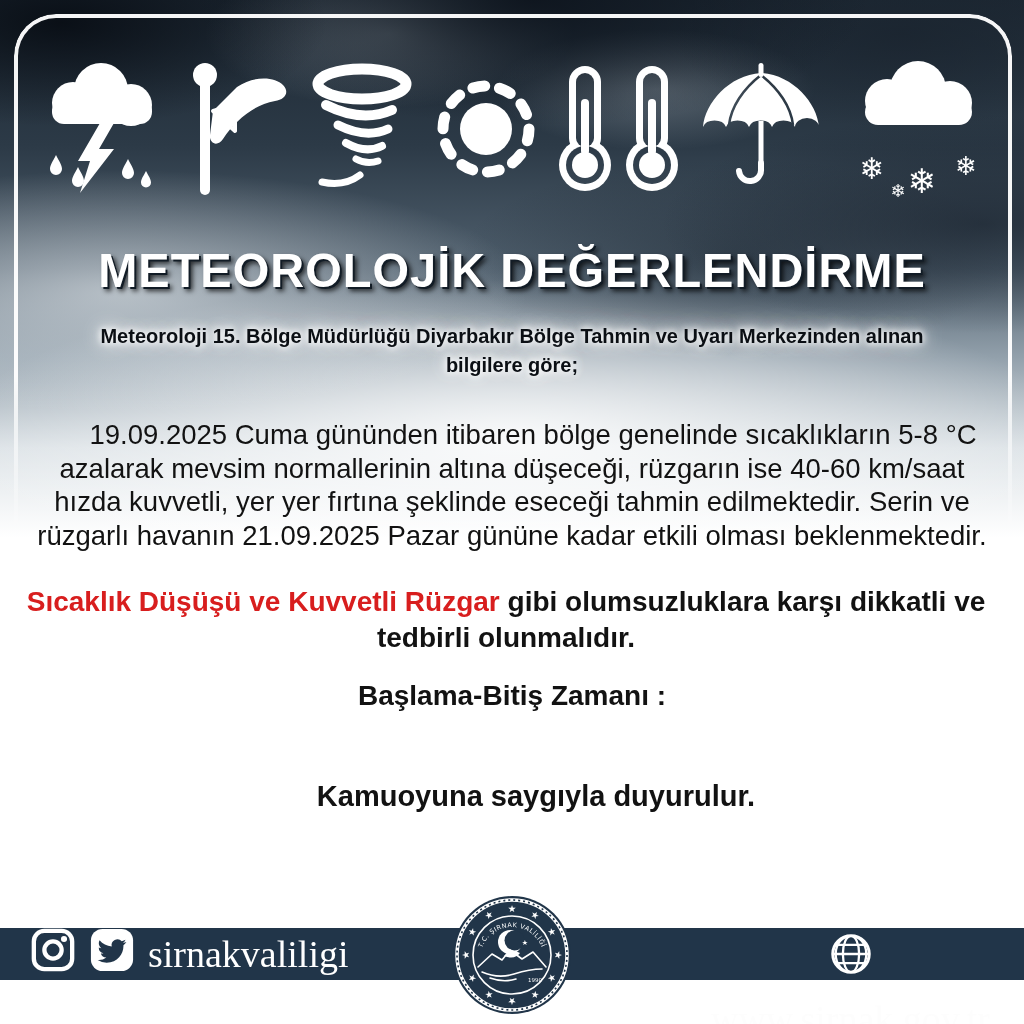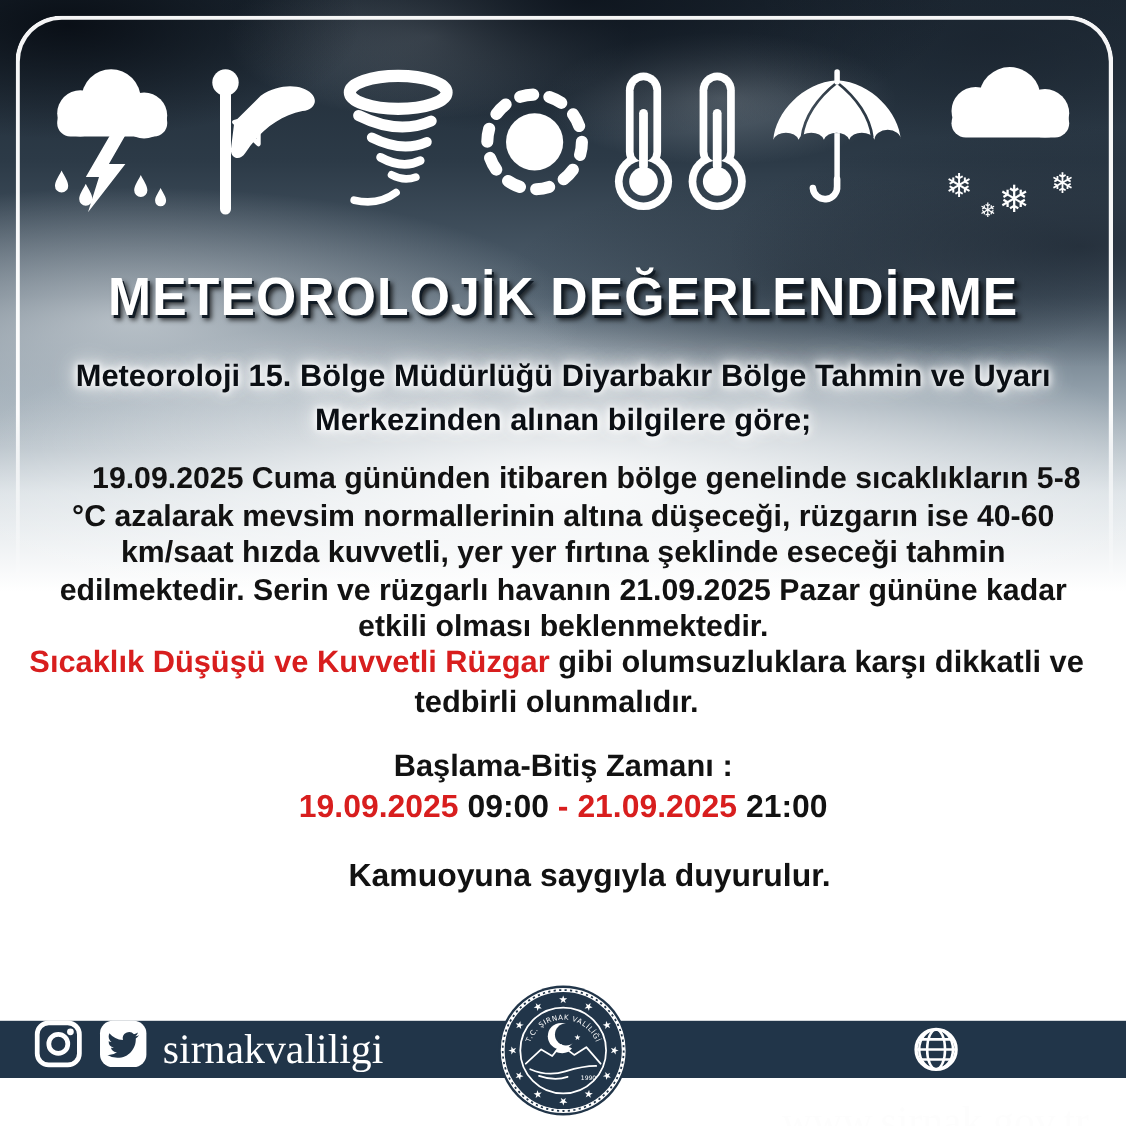--- a/index.html
+++ b/index.html
@@ -36,26 +36,26 @@
   }
   .icons-row svg{display:block;}
   
   .center{position:absolute;left:0;right:0;text-align:center;}
   .title{
     top:242px;color:#fff;font-size:47px;font-weight:700;letter-spacing:1px;
     text-shadow:2px 2px 0 #121c26, 4px 4px 5px rgba(0,0,0,.75);
     transform:scaleY(1.04);
   }
   .subtitle{
-    top:322px;left:60px;right:60px;color:#0b0f14;font-size:28px;font-weight:700;line-height:1.43;
+    top:322px;left:60px;right:60px;color:#0b0f14;font-size:20px;font-weight:700;line-height:1.43;
     text-shadow:0 0 6px #fff,0 0 10px #fff,0 0 18px rgba(255,255,255,.95),0 0 26px rgba(255,255,255,.8);
   }
   
   .paragraph{
-    top:418px;left:26px;right:26px;color:#121212;font-size:27.5px;font-weight:700;
+    top:418px;left:26px;right:26px;color:#121212;font-size:27.5px;font-weight:400;
     line-height:1.22;text-indent:42px;
   }
   .warning{top:584px;left:16px;right:28px;color:#121212;font-size:28px;font-weight:700;line-height:1.28;}
   .warning .hl{color:#d81e1e;}
   .sched-label{top:680px;color:#121212;font-size:28px;font-weight:700;}
   .sched{top:718px;font-size:29px;font-weight:700;color:#121212;}
   .sched .red{color:#d81e1e;}
   .closing{top:780px;color:#121212;font-size:29px;font-weight:700;padding-left:48px;}
   
   .bar{position:absolute;left:0;right:0;top:928px;height:52px;background:#213549;}
@@ -201,27 +201,20 @@
 
   <div class="center paragraph">19.09.2025 Cuma gününden itibaren bölge genelinde sıcaklıkların 5-8 °C azalarak mevsim normallerinin altına düşeceği, rüzgarın ise 40-60 km/saat hızda kuvvetli, yer yer fırtına şeklinde eseceği tahmin edilmektedir. Serin ve rüzgarlı havanın 21.09.2025 Pazar gününe kadar etkili olması beklenmektedir.</div>
 
   <div class="center warning">
     <span class="hl">Sıcaklık Düşüşü ve Kuvvetli Rüzgar</span>
     <span>gibi olumsuzluklara karşı dikkatli ve tedbirli olunmalıdır.</span>
   </div>
 
   <div class="center sched-label">Başlama-Bitiş Zamanı :</div>
 
-  <div class="center sched">
-    <span class="red">19.09.2025</span>
-    <span>09:00</span>
-    <span class="red">-</span>
-    <span class="red">21.09.2025</span>
-    <span>21:00</span>
-  </div>
 
   <div class="center closing">Kamuoyuna saygıyla duyurulur.</div>
 
   <div class="bar"></div>
 
   <div class="social">
     <span>
       <svg width="46" height="46" viewBox="0 0 48 48">
         <rect x="4" y="4" width="40" height="40" rx="11" fill="none" stroke="#fff" stroke-width="4.5"></rect>
         <circle cx="24" cy="24" r="9" fill="none" stroke="#fff" stroke-width="4.5"></circle>

